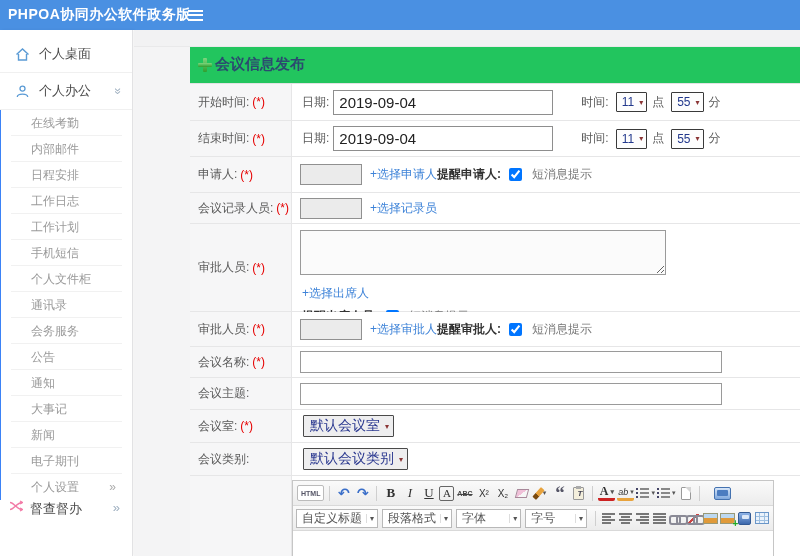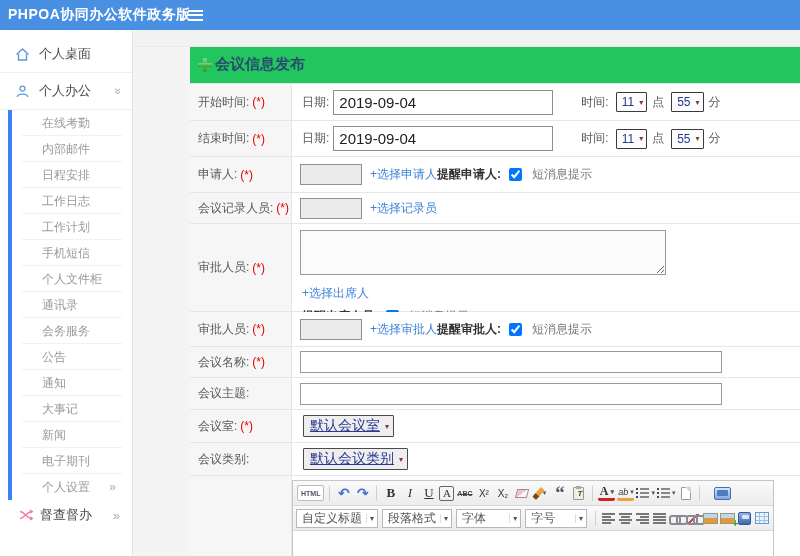--- a/index.html
+++ b/index.html
@@ -13,25 +13,25 @@
     background:linear-gradient(#fff,#fff) 0 0/15px 2.4px no-repeat,
                linear-gradient(#fff,#fff) 0 4.4px/15px 2.4px no-repeat,
                linear-gradient(#fff,#fff) 0 8.8px/15px 2.4px no-repeat}
 
   
   .side{position:absolute;left:0;top:30px;width:133px;bottom:0;background:#fff;border-right:1px solid #e2e2e4;box-shadow:2px 0 3px rgba(0,0,0,.05);padding-top:6px}
   .smain{height:37px;display:flex;align-items:center;padding:0 10px 0 15px;font-size:13px;color:#4a4a4a;border-bottom:1px solid #f0f0f0;cursor:pointer}
   .smain svg{margin-right:9px;flex:none}
   .smain .chev{margin-left:auto;color:#9fb0c0;font-size:12px}
   .chev.down{display:inline-block;transform:rotate(90deg)}
-  .submenu{margin-left:8px;border-left:4px solid #3b82f6}
+  .submenu{border-left:1px solid #3b82f6}
   .subitem{margin:0 10px;height:26px;line-height:26px;padding-left:20px;font-size:12px;color:#9a9a9a;border-bottom:1px solid #f1f1f1;cursor:pointer;display:flex;align-items:center}
   .subitem.last{border-bottom:none}
   .subitem .chev{margin-left:auto;color:#aaa;padding-right:6px}
-  .sbot{height:30px;display:flex;align-items:center;padding:0 12px 0 19px;font-size:13px;color:#4a4a4a;cursor:pointer}
+  .sbot{height:30px;display:flex;padding:0 12px 0 9px;font-size:13px;color:#4a4a4a;cursor:pointer}
   .sbot svg{margin-right:7px}
   .sbot .chev{margin-left:auto;color:#9fb0c0}
 
   
   .content{position:absolute;left:134px;top:30px;right:0;bottom:0;background:#22c55e;overflow:hidden}
   .topstrip{height:17px;background:#f2f2f3;border-bottom:1px solid #e9e9ea}
   .leftband{position:absolute;left:0;top:17px;width:56px;bottom:0;background:#f4f4f5}
   .ptitle{margin:8px 0 9px 64px;display:flex;align-items:center;color:#2b4a6f;font-size:15px;font-weight:bold}
   .plus{position:relative;width:14px;height:14px;margin-right:3px;display:inline-block}
   .plus::before{content:"";position:absolute;left:5px;top:0;width:4px;height:14px;background:linear-gradient(#7ed67e,#2f9e2f);border-radius:1px}
@@ -47,21 +47,21 @@
   .h37{height:37px}.h36{height:36px}.h31{height:31px}.h88{height:88px}.h35{height:35px}
   .h32{height:32px}.h33{height:33px}.hed{height:86px}
   .sublbl{color:#5a5a5a;margin:0 4px 0 2px}
   .tlabel{margin-left:28px}
   .dateinput{width:220px;height:25px;border:1px solid #8e8e8e;font-size:15px;color:#222;padding:0 5px;font-family:"Liberation Sans",sans-serif}
   .grayinput{width:62px;height:21px;border:1px solid #909090;background:#ebebeb}
   .longinput{width:422px;height:22px;border:1px solid #9a9a9a;padding:0 4px;font-size:13px}
   .fsel{display:inline-flex;align-items:center;border:1px solid #3a3a3a;background:#fdfdfd;height:20px;padding:0 3px 0 5px;margin:0 3px;color:#22388c;font-size:12px;cursor:pointer;border-radius:1px}
   .fsel .arr{font-style:normal;font-size:8px;color:#8b3535;margin-left:5px}
   .fsel.big{background:#eeeeef;border-color:#4a4a4a;height:22px;font-size:14px;padding:0 4px 0 6px}
-  .fsel.big .val{text-decoration:underline;color:#2b3990}
+  .fsel.big .val{color:#2b3990}
   .flink{color:#3e83d8;text-decoration:none;margin-left:8px;cursor:pointer}
   .remind{font-weight:bold;color:#333;}
   .smslbl{color:#777;margin-left:10px}
   input[type=checkbox]{margin-left:8px;width:13px;height:13px;cursor:pointer}
   .attach-ta{width:366px;height:45px;border:1px solid #9a9a9a;background:#fbfbfb;resize:both;margin-top:2px}
   .linkline{margin:7px 0 6px 2px}
   .remindline{display:flex;align-items:center}
   .remindline .remind{margin-left:2px}
 
   

